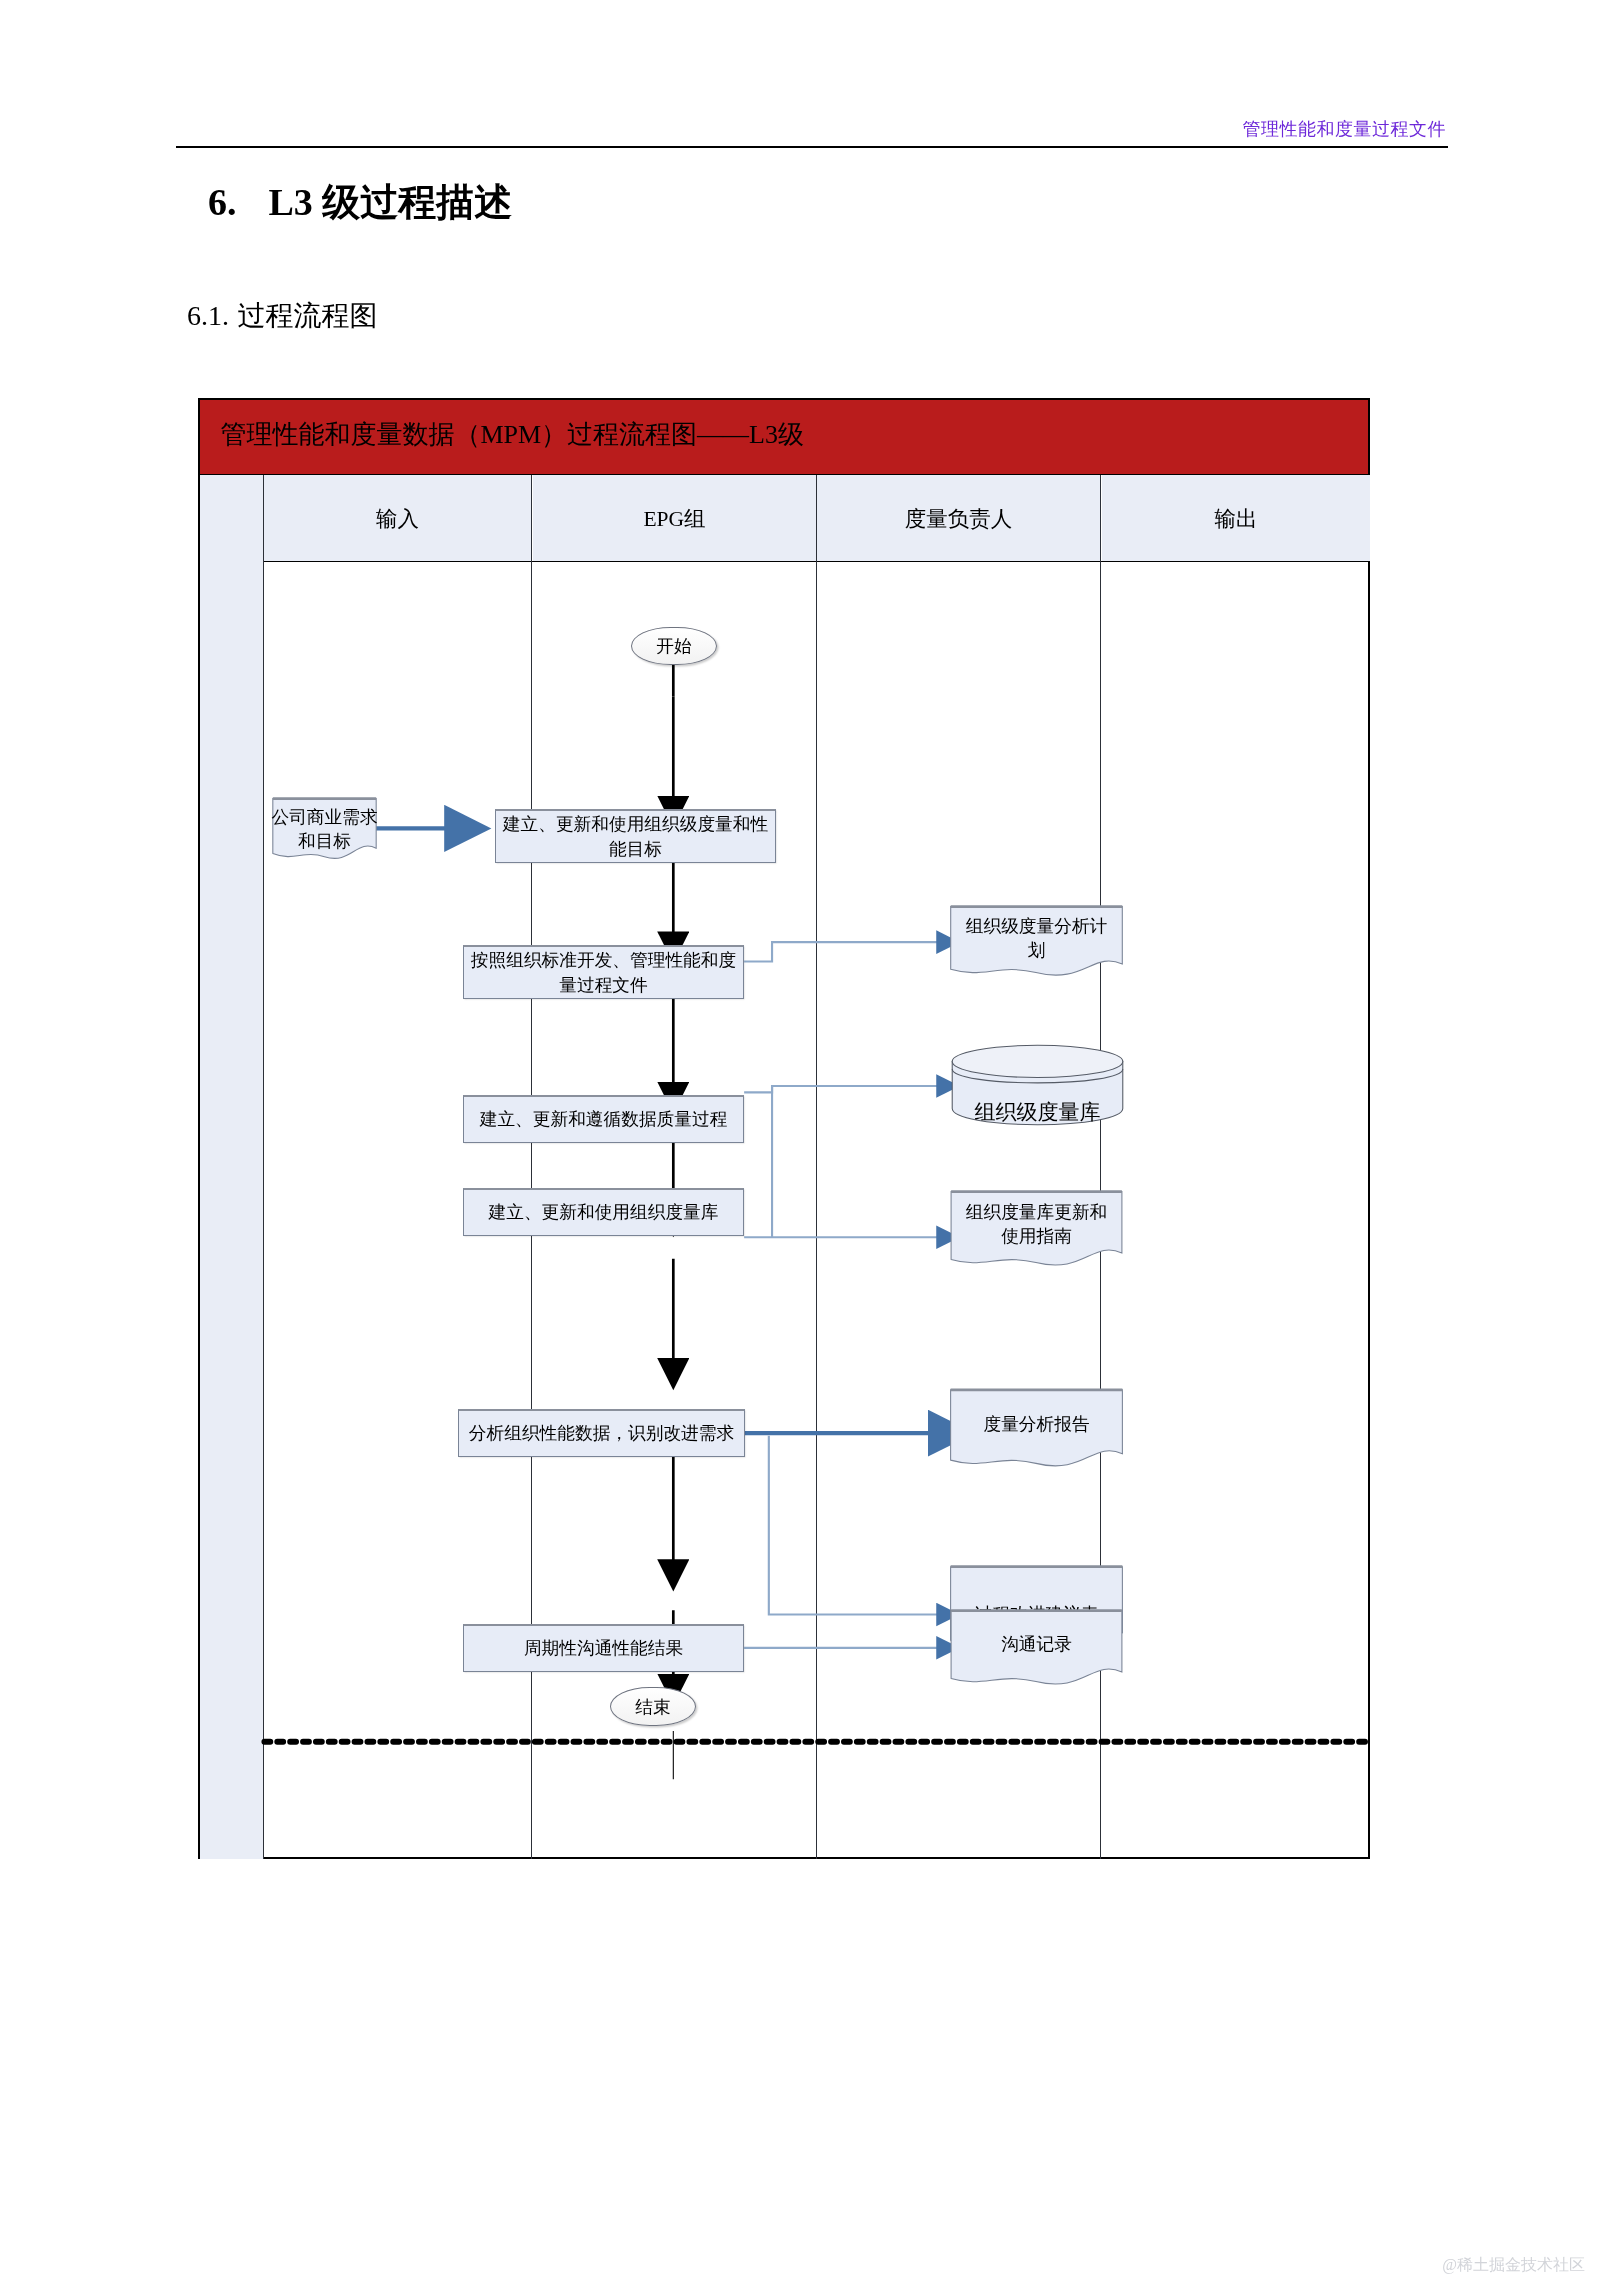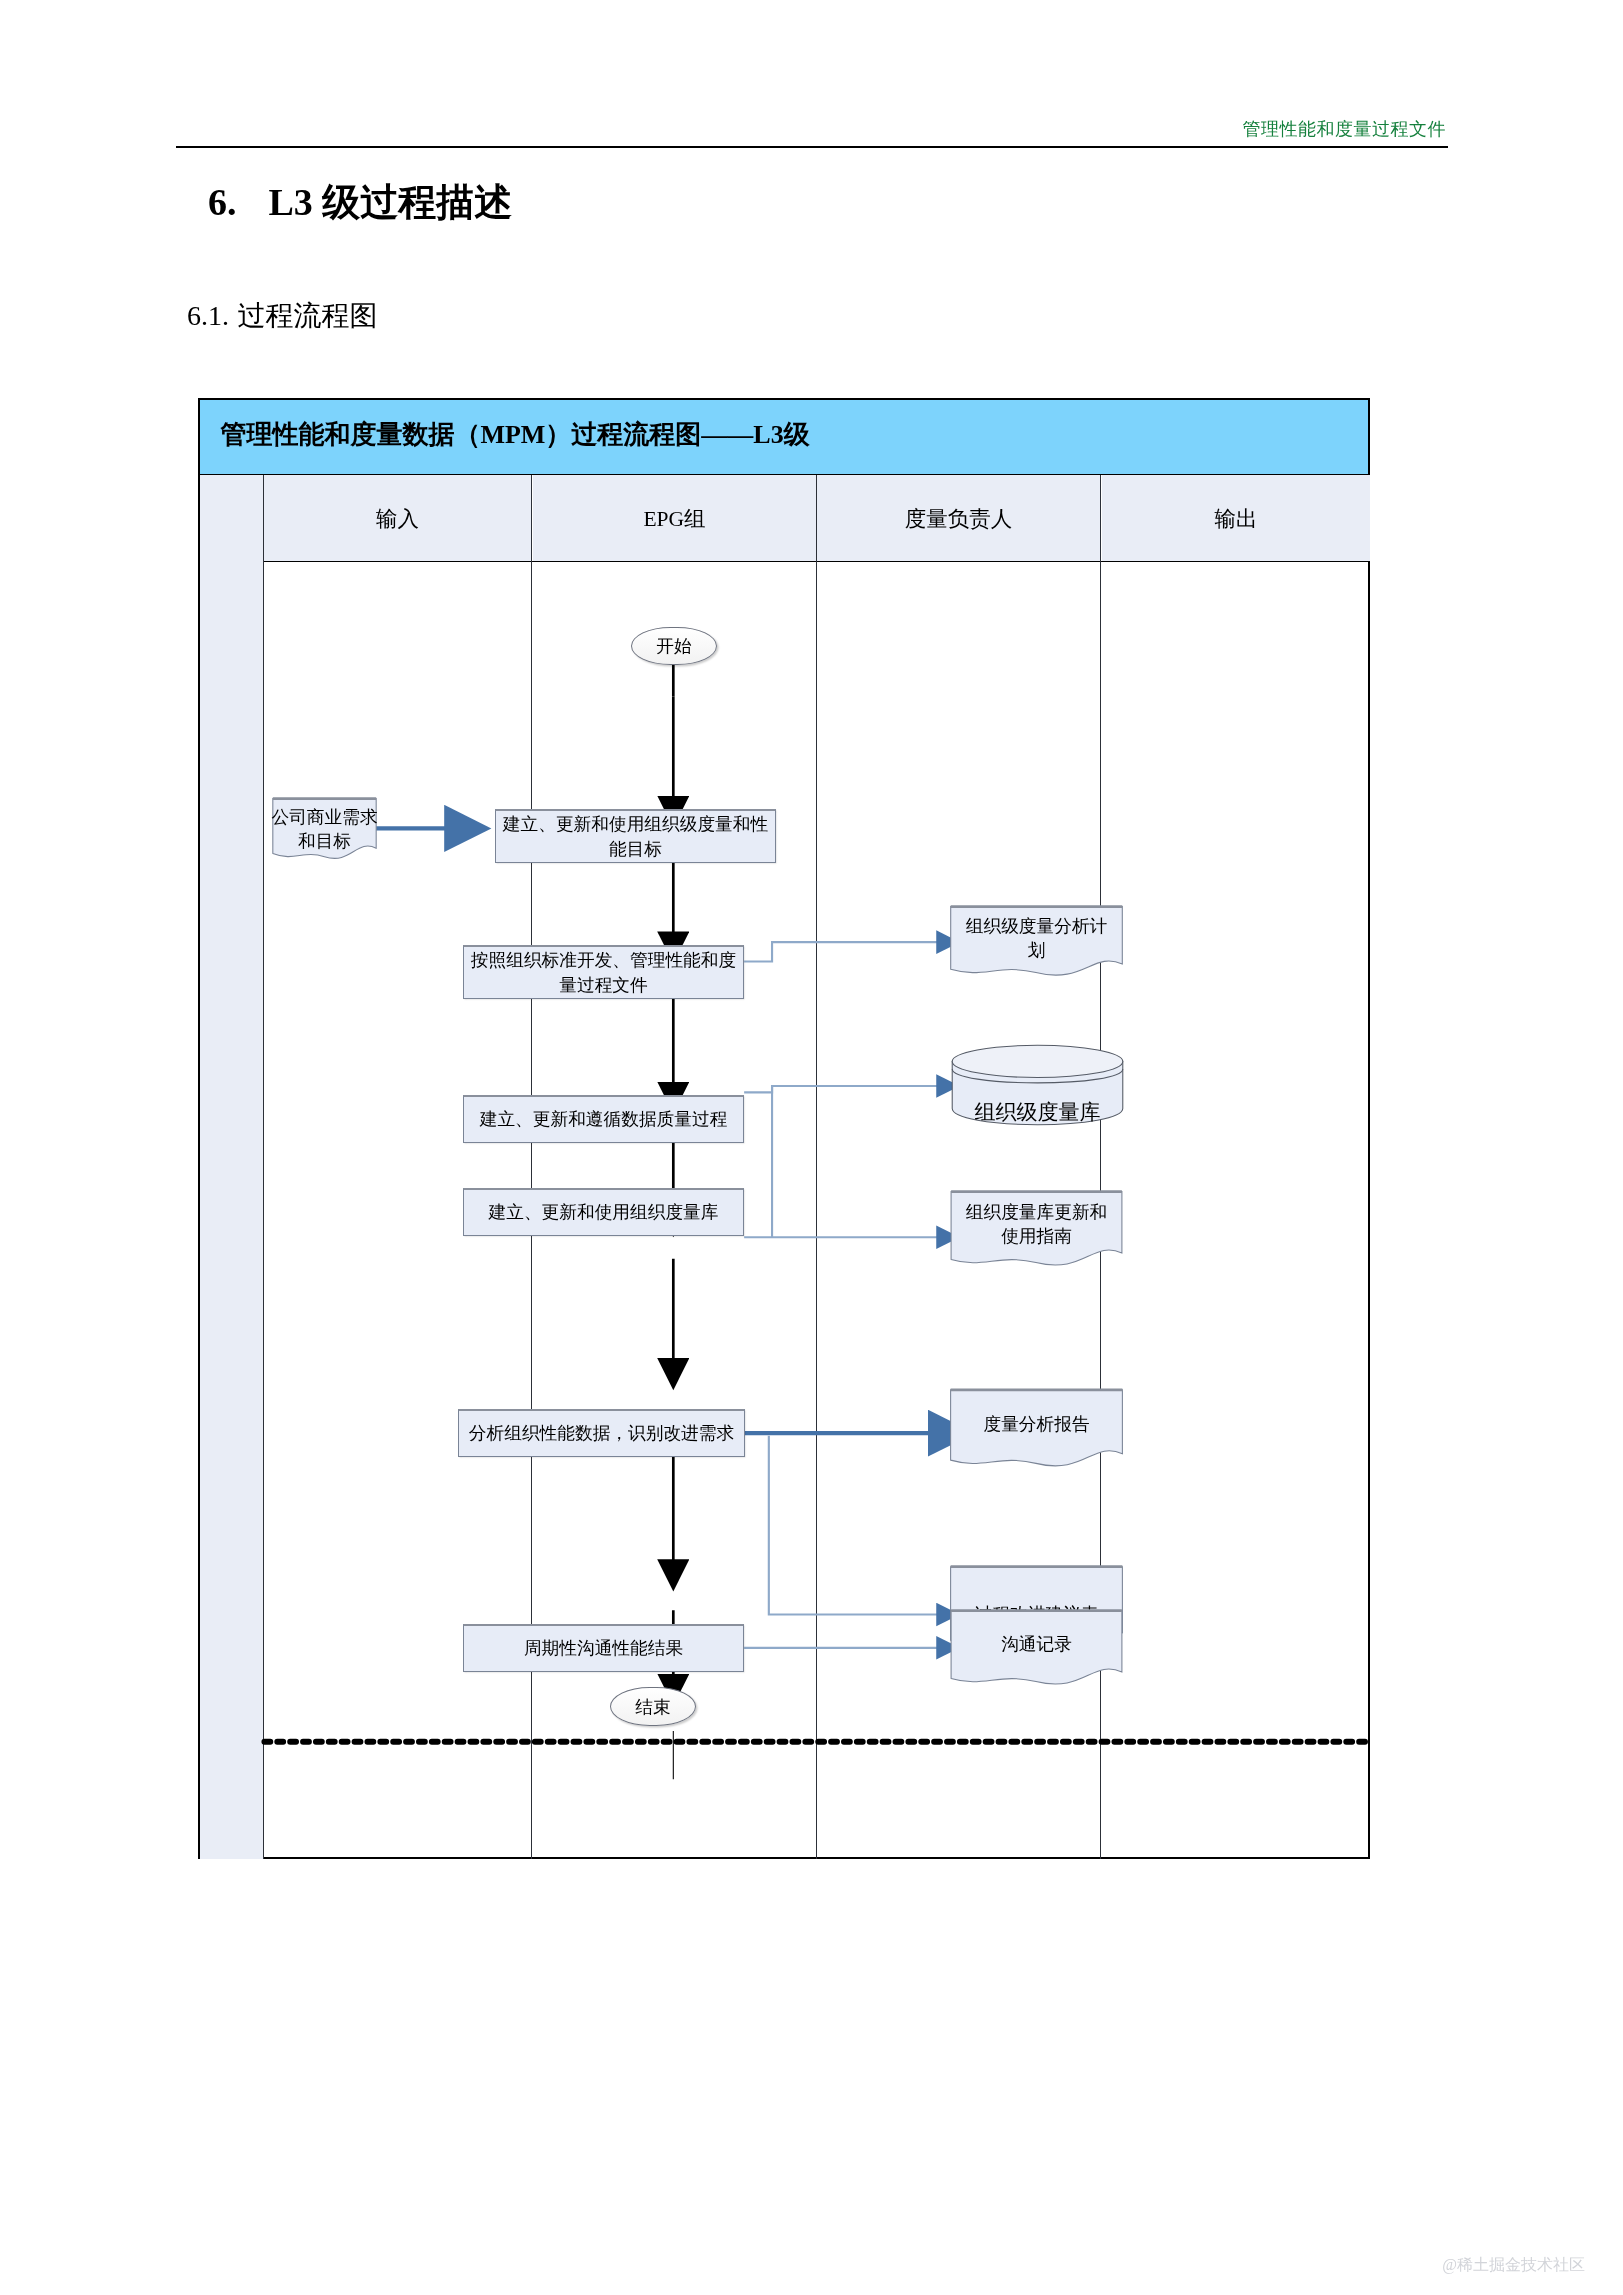--- a/index.html
+++ b/index.html
@@ -19,21 +19,21 @@
     overflow: hidden;
   }
 
   
   #header-text {
     position: absolute;
     right: 177px;
     top: 117px;
     font-size: 18px;
     letter-spacing: 0.5px;
-    color: #15803d;
+    color: #6d28d9;
     white-space: nowrap;
   }
   #header-rule {
     position: absolute;
     left: 176px;
     top: 146px;
     width: 1272px;
     height: 0;
     border-top: 2.7px solid #000;
   }
@@ -67,24 +67,23 @@
     height: 1461px;
     border: 2.1px solid #000;
     box-sizing: border-box;
     background: #ffffff;
   }
   #title-band {
     position: absolute;
     left: 0; top: 0;
     width: 100%;
     height: 75px;
-    background: #7dd3fc;
+    background: #b91c1c;
     border-bottom: 1.6px solid #000;
     box-sizing: border-box;
-    font-weight: bold;
   }
   #title-band .txt {
     position: absolute;
     left: 20.4px;
     top: 17px;
     font-size: 26px;
     white-space: nowrap;
   }
 
   .col-divider {

